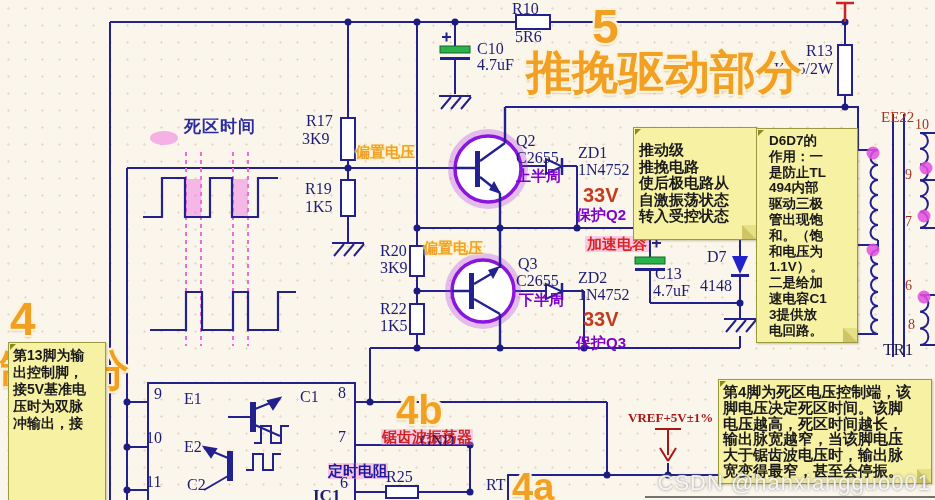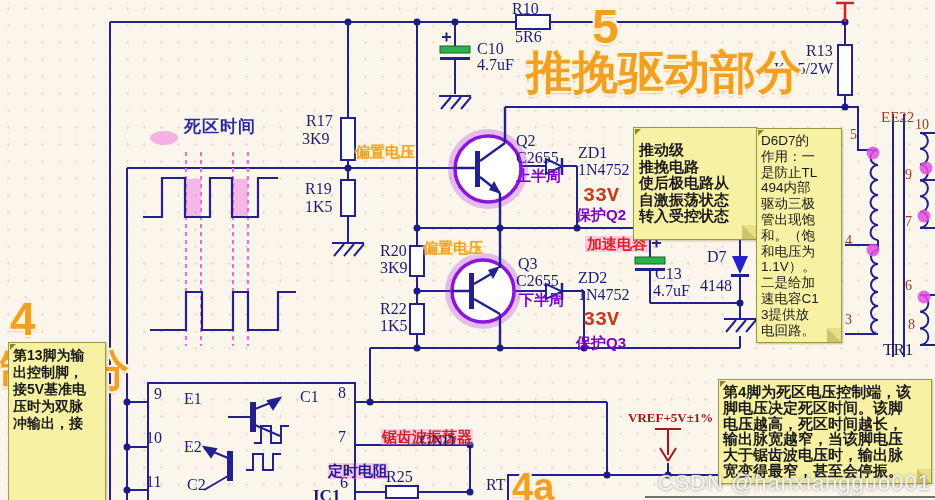--- a/index.html
+++ b/index.html
@@ -6,21 +6,21 @@
   #stage{position:relative;width:935px;height:500px;overflow:hidden;
     background-color:#fbf6ec;
     background-image:radial-gradient(circle,#eed9cd 1px,rgba(0,0,0,0) 1.4px);
     background-size:17px 17px;
     font-family:"Liberation Sans","DejaVu Sans",sans-serif;}
   #wires{position:absolute;left:0;top:0;}
   .ab{position:absolute;white-space:nowrap;line-height:1.05;}
   .rf{font-family:"Liberation Serif","DejaVu Serif",serif;font-size:16px;color:#1c1c74;}
   .rfb{font-family:"Liberation Serif","DejaVu Serif",serif;font-size:17px;color:#1c1c74;font-weight:bold;}
   .pp{font-size:15px;font-weight:bold;color:#7d00cc;}
-  .v33{font-family:Liberation Mono, monospace;font-size:20px;font-weight:bold;color:#c43b1e;}
+  .v33{font-family:Liberation Sans, sans-serif;font-size:20px;font-weight:bold;color:#c43b1e;}
   .accel{font-size:15px;font-weight:bold;color:#dd2222;background:rgba(250,140,215,.40);padding:0 2px;}
   .dz{font-size:17px;font-weight:bold;color:#2a2c9e;letter-spacing:1px;}
   .bias{font-size:15px;font-weight:bold;color:#f0a02c;text-shadow:0 0 3px #ffe97a,0 0 2px #fff;}
   .sec{font-weight:bold;color:#f2a024;
     text-shadow:-2px -2px 0 #fdf3da,2px -2px 0 #fdf3da,-2px 2px 0 #fdf3da,2px 2px 0 #fdf3da,0 3px 2px rgba(120,80,0,.25);}
   .osc{font-size:15px;font-weight:bold;color:#cc2222;background:rgba(250,140,215,.40);padding:0 1px;}
   .frq{font-size:15px;font-weight:bold;color:#1a1a9e;}
   .hl{background:rgba(250,140,215,.45);}
   .vref{font-family:"Liberation Serif","DejaVu Serif",serif;font-size:13px;font-weight:bold;color:#aa1515;}
   .xf{font-family:"Liberation Serif","DejaVu Serif",serif;font-size:15px;font-weight:normal;color:#a23522;}
@@ -236,20 +236,21 @@
 
 <span class="ab dz" style="left:184px;top:118px">死区时间</span>
 <div class="pinkblob" style="left:150px;top:131px;width:28px;height:14px"></div>
 <span class="ab bias" style="left:355px;top:144px">偏置电压</span>
 <span class="ab bias" style="left:423px;top:240px">偏置电压</span>
 
 <span class="ab sec" style="left:592px;top:2px;font-size:48px">5</span>
 <span class="ab sec" style="left:526px;top:48px;font-size:46px">推挽驱动部分</span>
 <span class="ab sec" style="left:10px;top:295px;font-size:46px">4</span>
 <span class="ab sec" style="left:0px;top:348px;font-size:43px">制部分</span>
+<span class="ab sec" style="left:396px;top:389px;font-size:40px">4b</span>
 <span class="ab sec" style="left:512px;top:468px;font-size:38px">4a</span>
 
 <span class="ab osc" style="left:381px;top:429px">锯齿波振荡器</span>
 <span class="ab frq hl" style="left:328px;top:463px">定时电阻</span>
 <span class="ab vref" style="left:628px;top:411px">VREF+5V±1%</span>
 
 <span class="ab rf" style="left:154px;top:386px">9</span>
 <span class="ab rf" style="left:184px;top:391px">E1</span>
 <span class="ab rf" style="left:300px;top:389px">C1</span>
 <span class="ab rf" style="left:338px;top:385px">8</span>
@@ -272,21 +273,21 @@
 <span class="ab xp" style="left:905px;top:215px">7</span>
 <span class="ab xp" style="left:905px;top:279px">6</span>
 <span class="ab xp" style="left:908px;top:318px">8</span>
 <span class="ab tr1" style="left:883px;top:341px">TR1</span>
 
 <div class="note" style="left:633px;top:127px;width:112px;padding:14px 5px;font-size:15px;font-weight:bold;line-height:16.5px">推动级
 推挽电路
 使后极电路从
 自激振荡状态
 转入受控状态</div>
-<div class="note" style="left:756px;top:128px;width:76px;padding:4px 4px;font-size:13.5px;font-weight:normal;line-height:15.8px">D6D7的
+<div class="note" style="left:756px;top:128px;width:76px;padding:4px 12px;font-size:13.5px;font-weight:bold;line-height:15.8px">D6D7的
 作用：一
 是防止TL
 494内部
 驱动三极
 管出现饱
 和。（饱
 和电压为
 1.1V）。
 二是给加
 速电容C1

